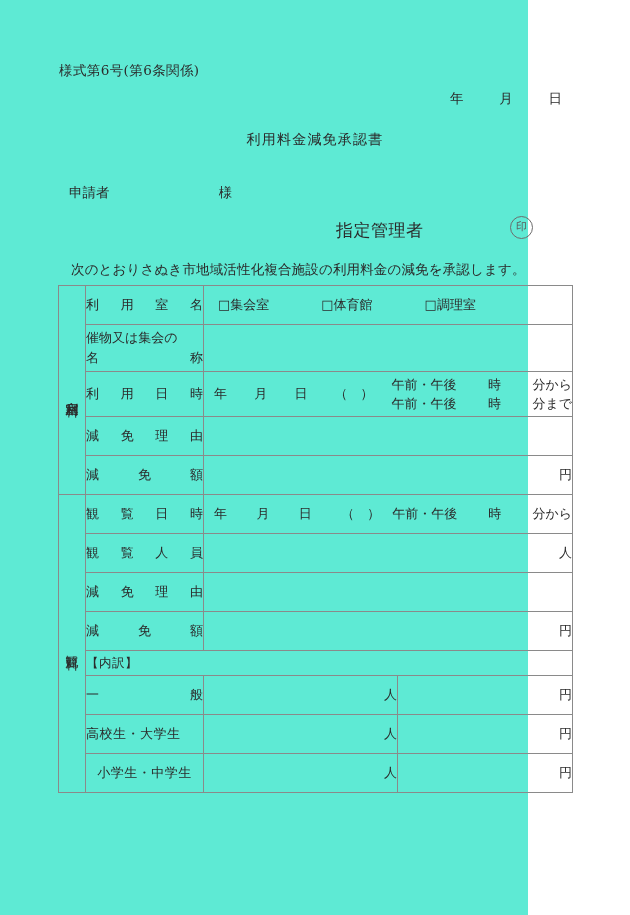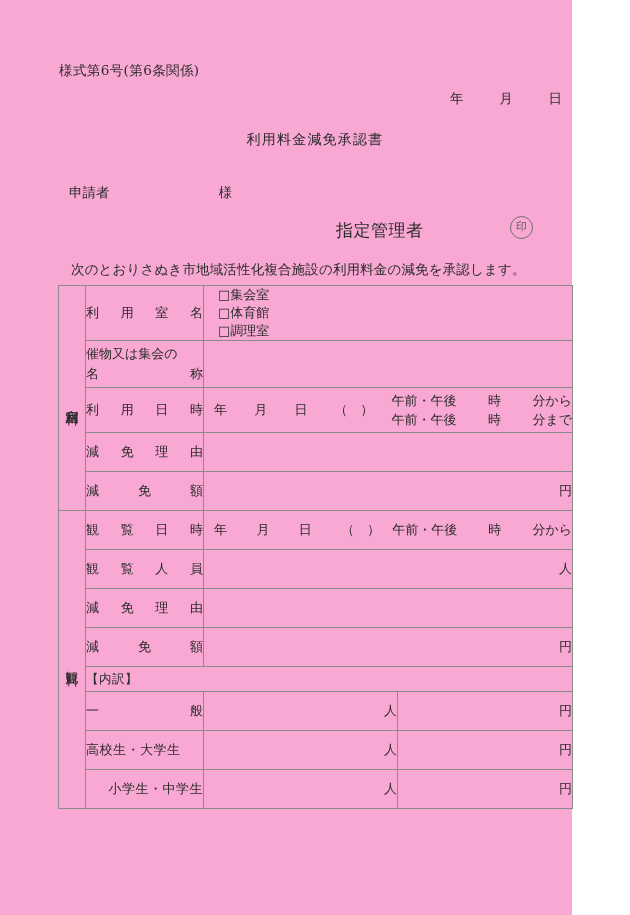--- a/index.html
+++ b/index.html
@@ -12,23 +12,23 @@
     height: 915px;
     position: relative;
     font-family: "DejaVu Serif", "Liberation Serif", serif;
     color: #2b2b2b;
     overflow: hidden;
   }
 
   .page {
     position: absolute;
     left: 0; top: 0;
-    width: 572px;
+    width: 528px;
     height: 915px;
-    background: #f9a8d4;
+    background: #5eead4;
   }
 
   
   .form-no {
     position: absolute;
     left: 59px;
     top: 62px;
     font-size: 13.5px;
     letter-spacing: 0.4px;
     white-space: nowrap;
@@ -183,21 +183,20 @@
   .dt-wrap {
     display: flex;
     align-items: center;
     width: 100%;
   }
 
   .room-options {
     display: flex;
     font-size: 13px;
     padding-left: 14px;
-    flex-direction: column;
   }
   .room-options .opt { margin-right: 52px; white-space: nowrap; }
 </style>
 </head>
 <body>
 
 <div class="page">
 
   <div class="form-no">様式第6号(第6条関係)</div>
 
@@ -414,21 +413,21 @@
         <td class="vcell unit-right">
           <span>人</span>
         </td>
         <td class="vcell unit-right">
           <span>円</span>
         </td>
       </tr>
 
       <tr>
         <td class="fname r-normal">
-          <div style="text-align:right;letter-spacing:0.5px;">
+          <div style="text-align:center;letter-spacing:0.5px;">
             <span>小学生・中学生</span>
           </div>
         </td>
         <td class="vcell unit-right">
           <span>人</span>
         </td>
         <td class="vcell unit-right">
           <span>円</span>
         </td>
       </tr>

